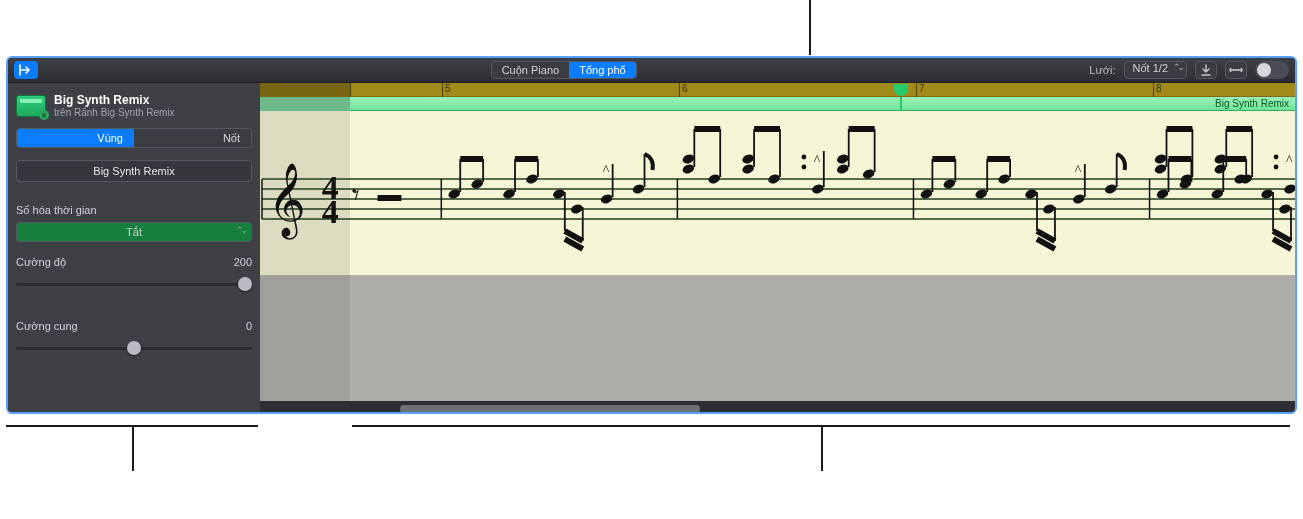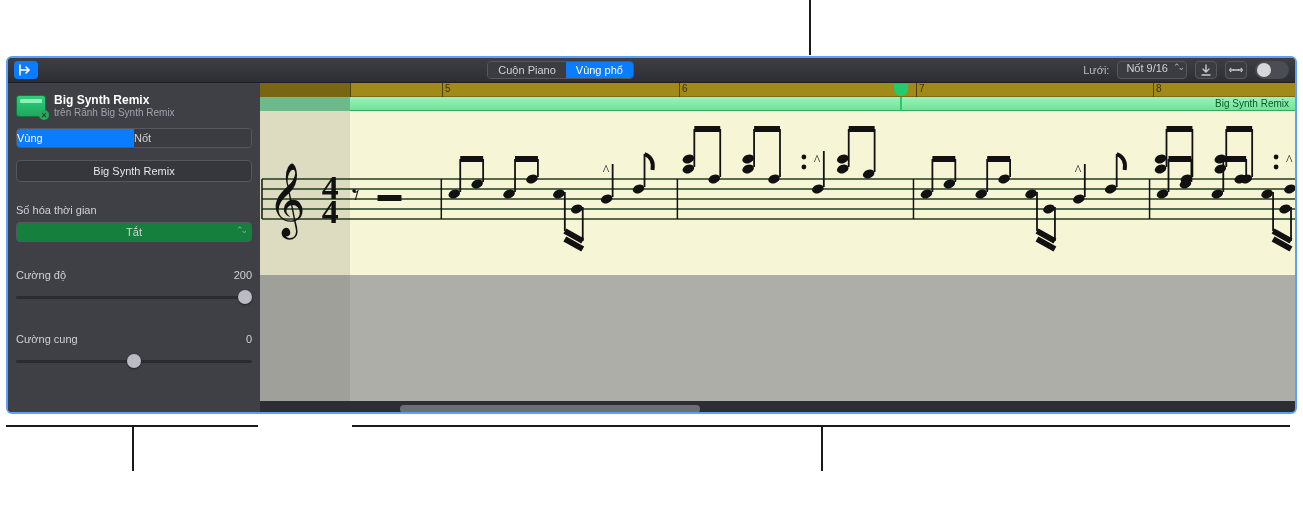--- a/index.html
+++ b/index.html
@@ -36,27 +36,27 @@
 
   
   .inspector { width:252px; background:#3e4046; padding:6px 8px 10px; color:#d9dbe0; display:flex; flex-direction:column; gap:6px; }
   .insp-header { display:flex; gap:8px; padding:4px 2px 4px 0; }
   .region-icon { width:30px; height:22px; background:linear-gradient(#2ecf7a,#1da95e); border-radius:3px; border:1px solid #0d7a3d; position:relative; margin-top:2px; }
   .region-icon::before { content:""; position:absolute; left:3px; right:3px; top:3px; height:4px; background:#8af2b8; border-radius:1px; }
   .region-icon::after { content:"✕"; position:absolute; right:-4px; bottom:-4px; font-size:8px; background:#2aa85c; color:#083b1d; border-radius:50%; width:10px; height:10px; display:flex; align-items:center; justify-content:center; }
   .insp-title { font-size:12px; font-weight:600; color:#fff; }
   .insp-sub { font-size:10px; color:#9fa3ab; }
   .tabrow { display:flex; border:1px solid #55585e; border-radius:4px; overflow:hidden; }
-  .tabrow .t { flex:1; text-align:left; font-size:11px; padding:3px 0; background:#3a3c41; color:#d0d2d6; }
+  .tabrow .t { flex:1; text-align:right; font-size:11px; padding:3px 11px; background:#3a3c41; color:#d0d2d6; }
   .tabrow .t.active { background:#0a7cff; color:#fff; }
   .name-field { background:#35373c; border:1px solid #55585e; border-radius:4px; text-align:center; font-size:11px; padding:4px 0; color:#e5e7ec; margin-top:6px; }
   .param-label { font-size:11px; color:#cfd2d8; margin-top:16px; }
   .quant-sel { background:#15803d; border:1px solid #55585e; border-radius:4px; text-align:center; font-size:11px; padding:3px 0; color:#cfd2d8; position:relative; }
   .quant-sel::after { content:"⌃⌄"; position:absolute; right:6px; top:3px; font-size:9px; line-height:8px; letter-spacing:-3px; color:#9fa3ab;}
-  .row-lv { display:flex; justify-content:space-between; font-size:11px; color:#cfd2d8; margin-top:21px; }
+  .row-lv { display:flex; justify-content:space-between; font-size:11px; color:#cfd2d8; margin-top:8px; }
   .slider { position:relative; height:16px; margin-top:2px; }
   .slider-track { position:absolute; left:0; right:0; top:7px; height:3px; background:#2a2c30; border-radius:2px; }
   .slider-thumb { position:absolute; top:1px; width:14px; height:14px; background:#b9bcc2; border-radius:50%; box-shadow:0 1px 2px rgba(0,0,0,.5); }
 
   
   .scorewrap { flex:1; position:relative; background:#9d9e97; }
   .ruler { position:absolute; left:0; right:0; top:0; height:14px; background:#a18a19; border-bottom:1px solid #7c6b10; }
   .ruler-dark { position:absolute; left:0; top:0; width:90px; height:14px; background:#786612; }
   .ruler-tick { position:absolute; top:0; height:14px; border-left:1px solid #4f4408; }
   .ruler-num { position:absolute; top:0; font-size:10px; color:#3a3204; padding-left:3px; }
@@ -100,26 +100,26 @@
       <div class="tb-left">
         <div class="icon-btn">
           <svg width="14" height="12" viewBox="0 0 14 12">
               <path d="M1 1 L1 11 M1 6 L8 6 M7 3 L10 6 L7 9" stroke="#fff" stroke-width="1.6" fill="none" stroke-linecap="round"></path>
             </svg>
         </div>
       </div>
       <div class="tb-center">
         <div class="seg">
           <button class="seg-btn">Cuộn Piano</button>
-          <button class="seg-btn active">Vùng phổ</button>
+          <button class="seg-btn active">Tổng phổ</button>
         </div>
       </div>
       <div class="tb-right">
         <span class="lbl">Lưới:</span>
-        <div class="select">Nốt 9/16</div>
+        <div class="select">Nốt 1/2</div>
         <div class="sq-btn">
           <svg width="12" height="12" viewBox="0 0 12 12">
               <path d="M6 1 L6 8 M3 5 L6 8 L9 5 M2 11 L10 11" stroke="#c8cacd" stroke-width="1.4" fill="none" stroke-linecap="round"></path>
             </svg>
         </div>
         <div class="sq-btn">
           <svg width="14" height="10" viewBox="0 0 14 10">
               <path d="M2 5 L5 5 M9 5 L12 5 M5 5 L5 5" stroke="#c8cacd" stroke-width="1.4"></path>
               <path d="M4 5 L10 5" stroke="#c8cacd" stroke-width="1.4"></path>
               <polyline points="2,3 0.8,5 2,7" stroke="#c8cacd" stroke-width="1.4" fill="none"></polyline>

